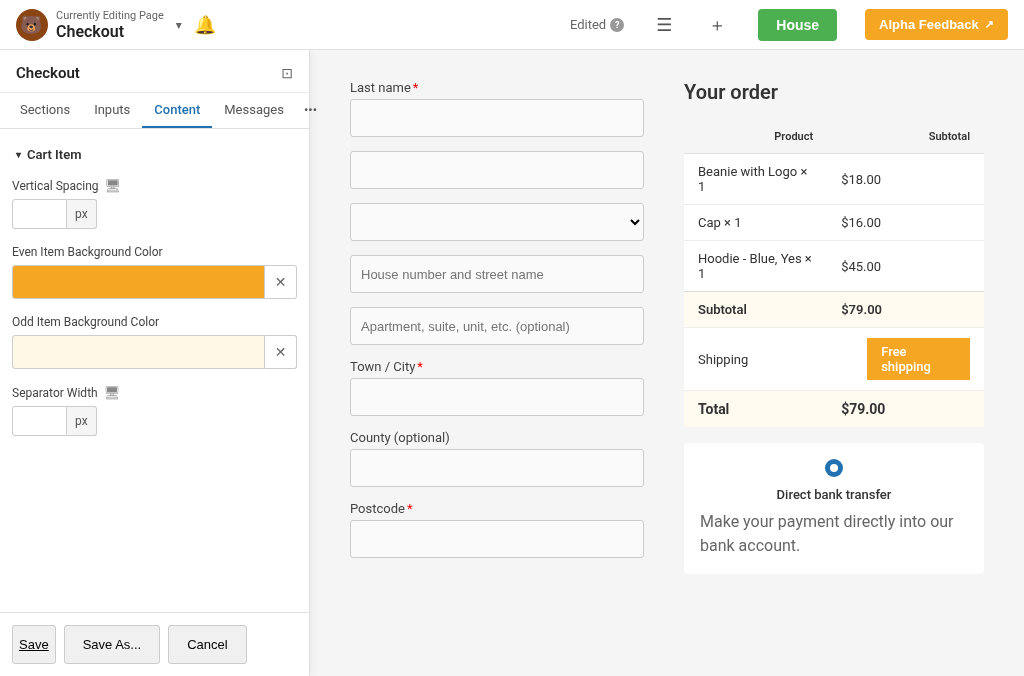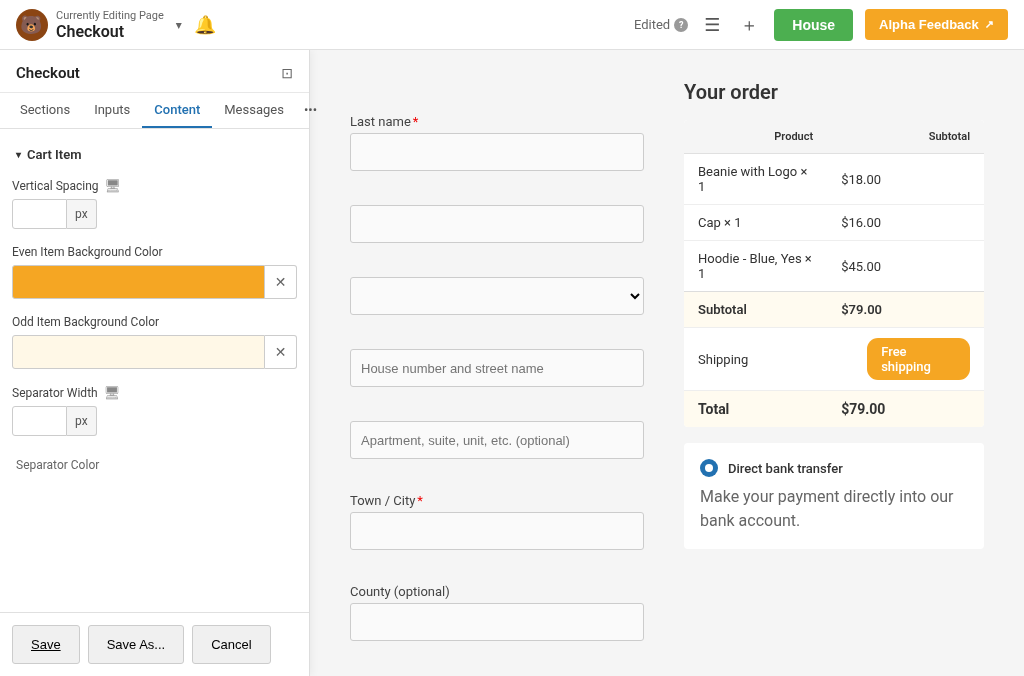--- a/index.html
+++ b/index.html
@@ -10,21 +10,21 @@
       display: flex; align-items: center; justify-content: space-between;
       background: #fff; height: 50px; padding: 0 16px;
       border-bottom: 1px solid #e0e0e0; position: relative; z-index: 100;
     }
     .topbar-left { display: flex; align-items: center; gap: 8px; }
     .topbar-avatar { width: 32px; height: 32px; border-radius: 50%; background: #8B4513; display: flex; align-items: center; justify-content: center; font-size: 18px; }
     .topbar-title-group { display: flex; flex-direction: column; }
     .topbar-subtitle { font-size: 11px; color: #666; }
     .topbar-title { font-size: 16px; font-weight: 600; color: #222; }
     .topbar-chevron { color: #666; font-size: 12px; margin-left: 4px; }
-    .topbar-right { display: flex; align-items: center; gap: 12px; }
+    .topbar-right { display: flex; align-items: center; gap: 28px; }
     .topbar-edited { font-size: 13px; color: #666; display: flex; align-items: center; gap: 4px; }
     .topbar-icon-btn { background: none; border: none; cursor: pointer; color: #555; font-size: 18px; padding: 4px; }
     .btn-done { background: #4CAF50; color: #fff; border: none; padding: 8px 18px; border-radius: 4px; font-size: 14px; font-weight: 600; cursor: pointer; }
     .btn-alpha { background: #F5A623; color: #fff; border: none; padding: 8px 14px; border-radius: 4px; font-size: 13px; font-weight: 600; cursor: pointer; display: flex; align-items: center; gap: 6px; }
 
     
     .main-layout { display: flex; height: calc(100vh - 50px); }
 
     
     .sidebar-panel {
@@ -56,51 +56,51 @@
 
     .color-input-row { display: flex; align-items: center; gap: 0; }
     .color-swatch-btn { height: 34px; flex: 1; border: 1px solid #ccc; border-radius: 3px 0 0 3px; cursor: pointer; }
     .color-swatch-btn.orange { background: #F5A623; }
     .color-swatch-btn.light { background: #FFF8E7; }
     .color-clear-btn { width: 32px; height: 34px; background: #fff; border: 1px solid #ccc; border-left: none; border-radius: 0 3px 3px 0; cursor: pointer; display: flex; align-items: center; justify-content: center; color: #666; font-size: 14px; }
 
     .separator-label { font-size: 12px; color: #666; padding: 6px 4px; }
 
     .panel-footer { display: flex; gap: 8px; padding: 12px; border-top: 1px solid #e0e0e0; }
-    .btn-save { background: #f0f0f0; border: 1px solid #ccc; padding: 7px 18px; border-radius: 3px; font-size: 13px; cursor: pointer; text-decoration: underline; }
+    .btn-save { background: #f0f0f0; border: 1px solid #ccc; padding: 7px 6px; border-radius: 3px; font-size: 13px; cursor: pointer; text-decoration: underline; }
     .btn-save-as { background: #f0f0f0; border: 1px solid #ccc; padding: 11px 18px; border-radius: 3px; font-size: 13px; cursor: pointer; }
     .btn-cancel { background: #f0f0f0; border: 1px solid #ccc; padding: 7px 18px; border-radius: 3px; font-size: 13px; cursor: pointer; }
 
     
     .page-content { flex: 1; overflow-y: auto; background: #f5f5f5; padding: 30px 40px; }
 
     
     .checkout-area { max-width: 900px; margin: 0 auto; display: flex; gap: 40px; }
     .form-section { flex: 1; }
-    .form-row { display: flex; gap: 12px; margin-bottom: 14px; margin-top: 34px; }
+    .form-row { display: flex; gap: 12px; margin-bottom: 14px; }
     .form-field { flex: 1; }
     .form-field label { font-size: 13px; color: #444; display: block; margin-bottom: 4px; }
     .form-field label .required { color: #e00; margin-left: 2px; }
     .form-input { width: 100%; height: 38px; border: 1px solid #ccc; border-radius: 3px; padding: 0 10px; font-size: 13px; background: #fafafa; }
     .form-input.placeholder { color: #999; }
     .form-select { width: 100%; height: 38px; border: 1px solid #ccc; border-radius: 3px; padding: 0 10px; font-size: 13px; background: #fafafa; appearance: auto; }
 
     
     .order-summary { width: 300px; flex-shrink: 0; }
     .order-title { font-size: 20px; font-weight: 600; color: #333; margin-bottom: 16px; }
     .order-table { width: 100%; border-collapse: collapse; background: #fff; border-radius: 4px; overflow: hidden; }
     .order-table th { background: #f5f5f5; padding: 10px 14px; text-align: right; font-size: 11px; font-weight: 600; color: #333; border-bottom: 1px solid #e0e0e0; }
     .order-table td { padding: 10px 14px; font-size: 13px; color: #333; border-bottom: 1px solid #eee; }
     .order-table tr:last-child td { border-bottom: none; }
     .subtotal-row td { font-weight: 600; border-top: 1px solid #ddd; background: #fffbf0; }
-    .shipping-badge { background: #F5A623; color: #fff; padding: 6px 14px; border-radius: 11px; font-size: 13px; font-weight: 500; display: inline-block; margin-left: 26px; }
+    .shipping-badge { background: #F5A623; color: #fff; padding: 6px 14px; border-radius: 0; font-size: 13px; font-weight: 500; display: inline-block; margin-left: 26px; }
     .total-row td { font-weight: 700; font-size: 14px; background: #fffbf0; }
 
     .payment-section { margin-top: 16px; background: #fff; border-radius: 4px; padding: 16px; }
-    .payment-option { display: flex; align-items: center; gap: 10px; }
+    .payment-option { display: flex; align-items: center; gap: 10px; flex-direction: column; }
     .radio-circle { width: 18px; height: 18px; border-radius: 50%; background: #2271b1; display: flex; align-items: center; justify-content: center; flex-shrink: 0; }
     .radio-dot { width: 8px; height: 8px; border-radius: 50%; background: #fff; }
     .payment-label { font-size: 13px; font-weight: 500; color: #333; }
     .payment-desc { font-size: 16px; color: #666; margin-top: 8px; line-height: 1.5; }
 
     
     .info-icon { display: inline-flex; align-items: center; justify-content: center; width: 14px; height: 14px; background: #999; border-radius: 50%; color: #fff; font-size: 9px; font-weight: bold; }
 
     .monitor-icon { color: #888; font-size: 13px; }
   </style>
@@ -192,21 +192,20 @@
         <div class="field-label">
           <span>Separator Width</span>
           <span class="monitor-icon field-label-icon">🖥</span>
         </div>
         <div class="input-with-unit">
           <input class="input-px" type="text" value="" style="">
           <span class="unit-label">px</span>
         </div>
       </div>
 
-      <div class="separator-label">Separator Color</div>
 
     </div>
 
     <div class="panel-footer">
       <button class="btn-save">Save</button>
       <button class="btn-save-as">Save As...</button>
       <button class="btn-cancel">Cancel</button>
     </div>
   </div>
 

